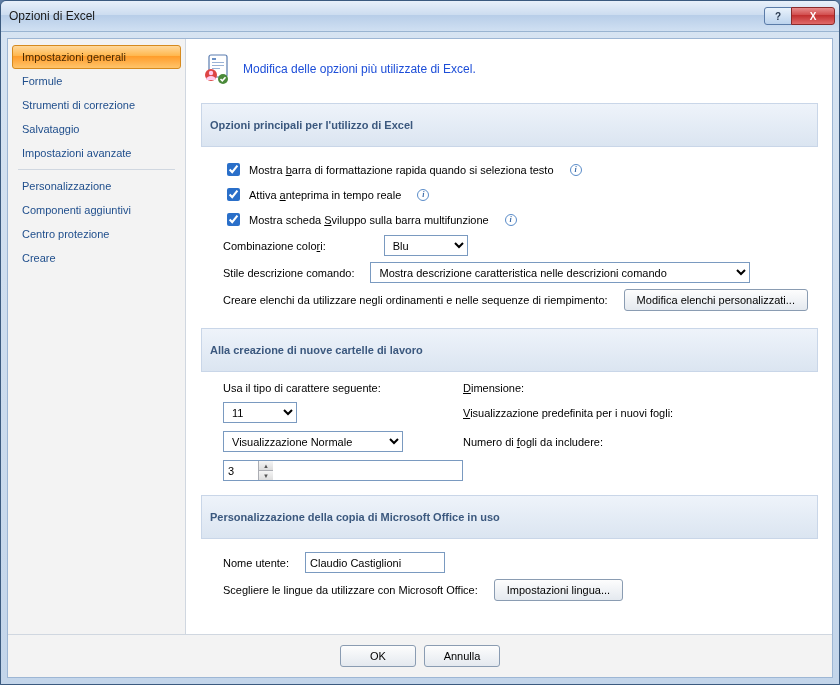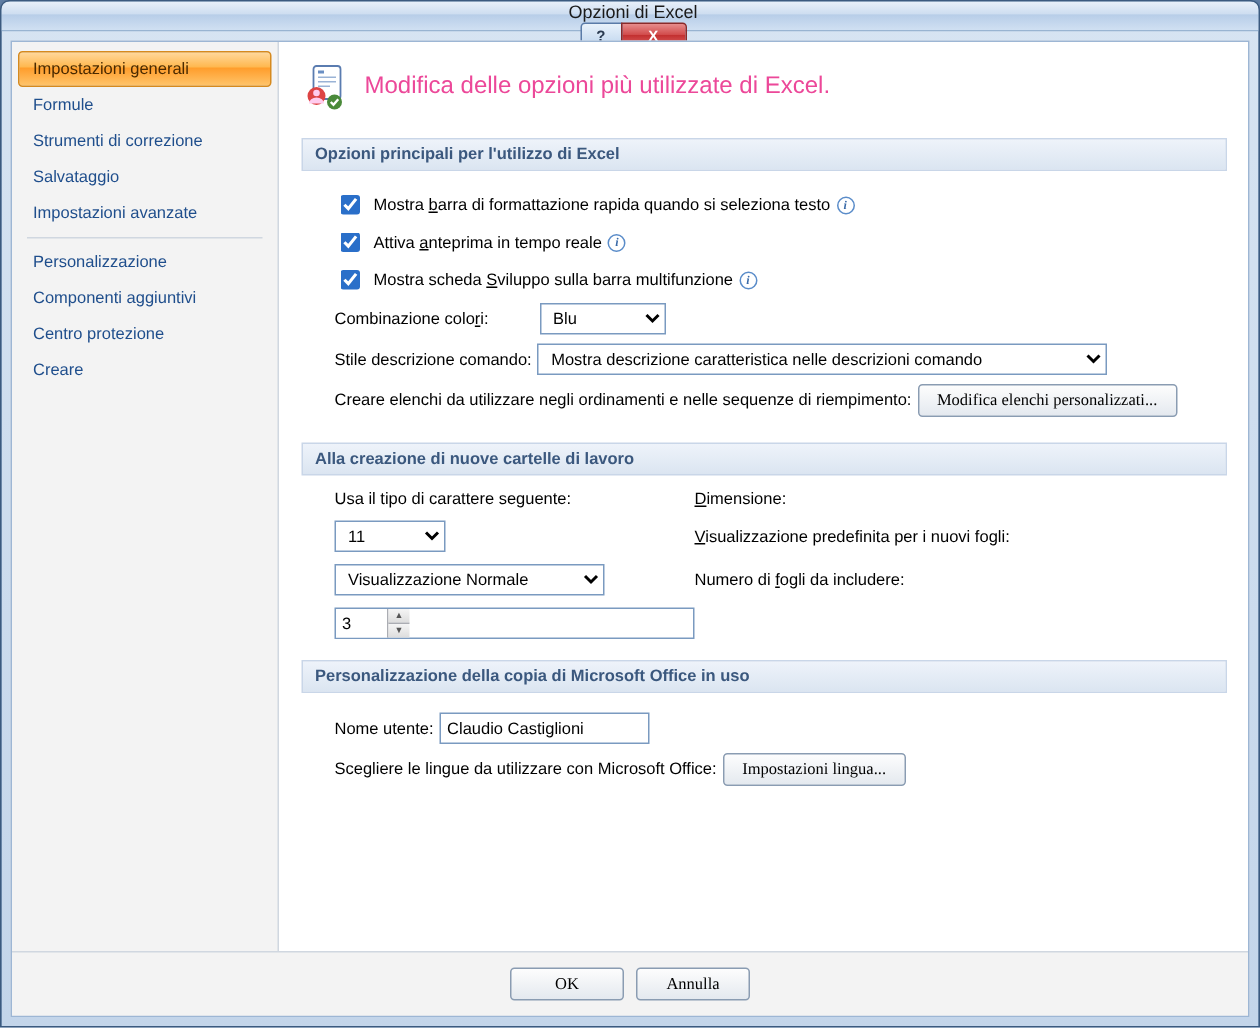--- a/index.html
+++ b/index.html
@@ -16,28 +16,27 @@
     width: 840px;
     height: 685px;
     background: linear-gradient(to bottom, #d7e4f2 0%, #c3d5ea 100%);
     border: 1px solid #3b5a7f;
     border-radius: 6px 6px 0 0;
     display: flex;
     flex-direction: column;
     box-shadow: 0 0 10px rgba(0,0,0,0.4);
   }
   .titlebar {
-    height: 20px;
+    height: 31px;
     background: linear-gradient(to bottom, #e8f0fa 0%, #cdddf0 45%, #b7cde8 46%, #d0e0f2 100%);
     border-radius: 6px 6px 0 0;
     display: flex;
     align-items: center;
     padding: 0 4px 0 8px;
     border-bottom: 1px solid #99b4d1;
-    flex-direction: column;
   }
   .titlebar .title {
     flex: 1;
     color: #1a1a1a;
     font-size: 12px;
   }
   .titlebar .controls { display: flex; gap: 0; }
   .titlebar .btn {
     width: 28px; height: 18px;
     display: flex; align-items: center; justify-content: center;
@@ -104,39 +103,39 @@
     display: flex;
     align-items: center;
     gap: 10px;
     padding: 4px 0 10px 0;
   }
   .panel-header .icon-wrap {
     width: 32px; height: 32px;
     display:flex;align-items:center;justify-content:center;
   }
   .panel-header .subtitle {
-    color: #ec4899;
-    font-size: 16px;
+    color: #1d4ed8;
+    font-size: 12px;
   }
   .section-header {
     background: linear-gradient(to bottom, #eef3fa, #dbe5f1);
     color: #3b587e;
     font-weight: bold;
     font-size: 11px;
-    padding: 4px 8px;
+    padding: 15px 8px;
     border: 1px solid #c9d6e8;
     margin-top: 8px;
   }
   .section-body {
     padding: 10px 4px 6px 22px;
   }
   .row {
     display: flex;
     align-items: center;
-    gap: 4px;
+    gap: 16px;
     padding: 3px 0;
     min-height: 24px;
   }
   .row label.chk-label { display:flex; align-items:center; gap:6px; }
   .row .field-label { color: #000; }
   input[type="checkbox"] {
     width: 13px; height: 13px;
     accent-color: #2a6fc9;
   }
   .info-icon {
@@ -147,21 +146,21 @@
   select, input[type="text"] {
     font-family: inherit;
     font-size: 11px;
     border: 1px solid #7a9ac0;
     background: #fff;
     height: 21px;
     padding: 1px 4px;
   }
   select { padding-right: 16px; }
   .btn-std {
-    font-family: Liberation Serif, serif;
+    font-family: Liberation Sans, sans-serif;
     font-size: 11px;
     padding: 3px 12px;
     background: linear-gradient(to bottom, #fdfdfd, #e4e9ef);
     border: 1px solid #8a9cb2;
     border-radius: 3px;
     cursor: pointer;
     min-height: 22px;
   }
   .spinner {
     display:flex;align-items:stretch;border:1px solid #7a9ac0;height:21px;background:#fff;

